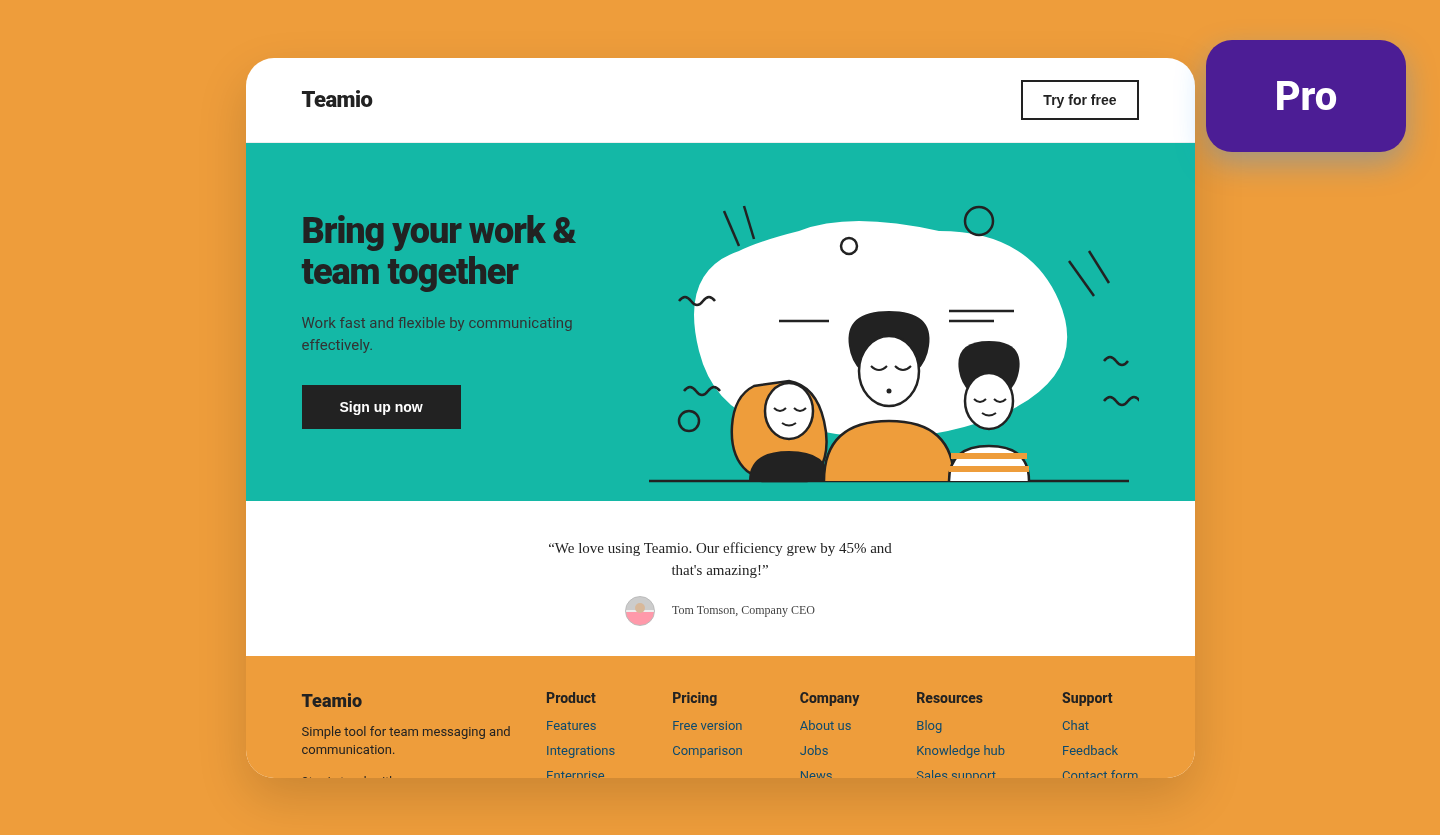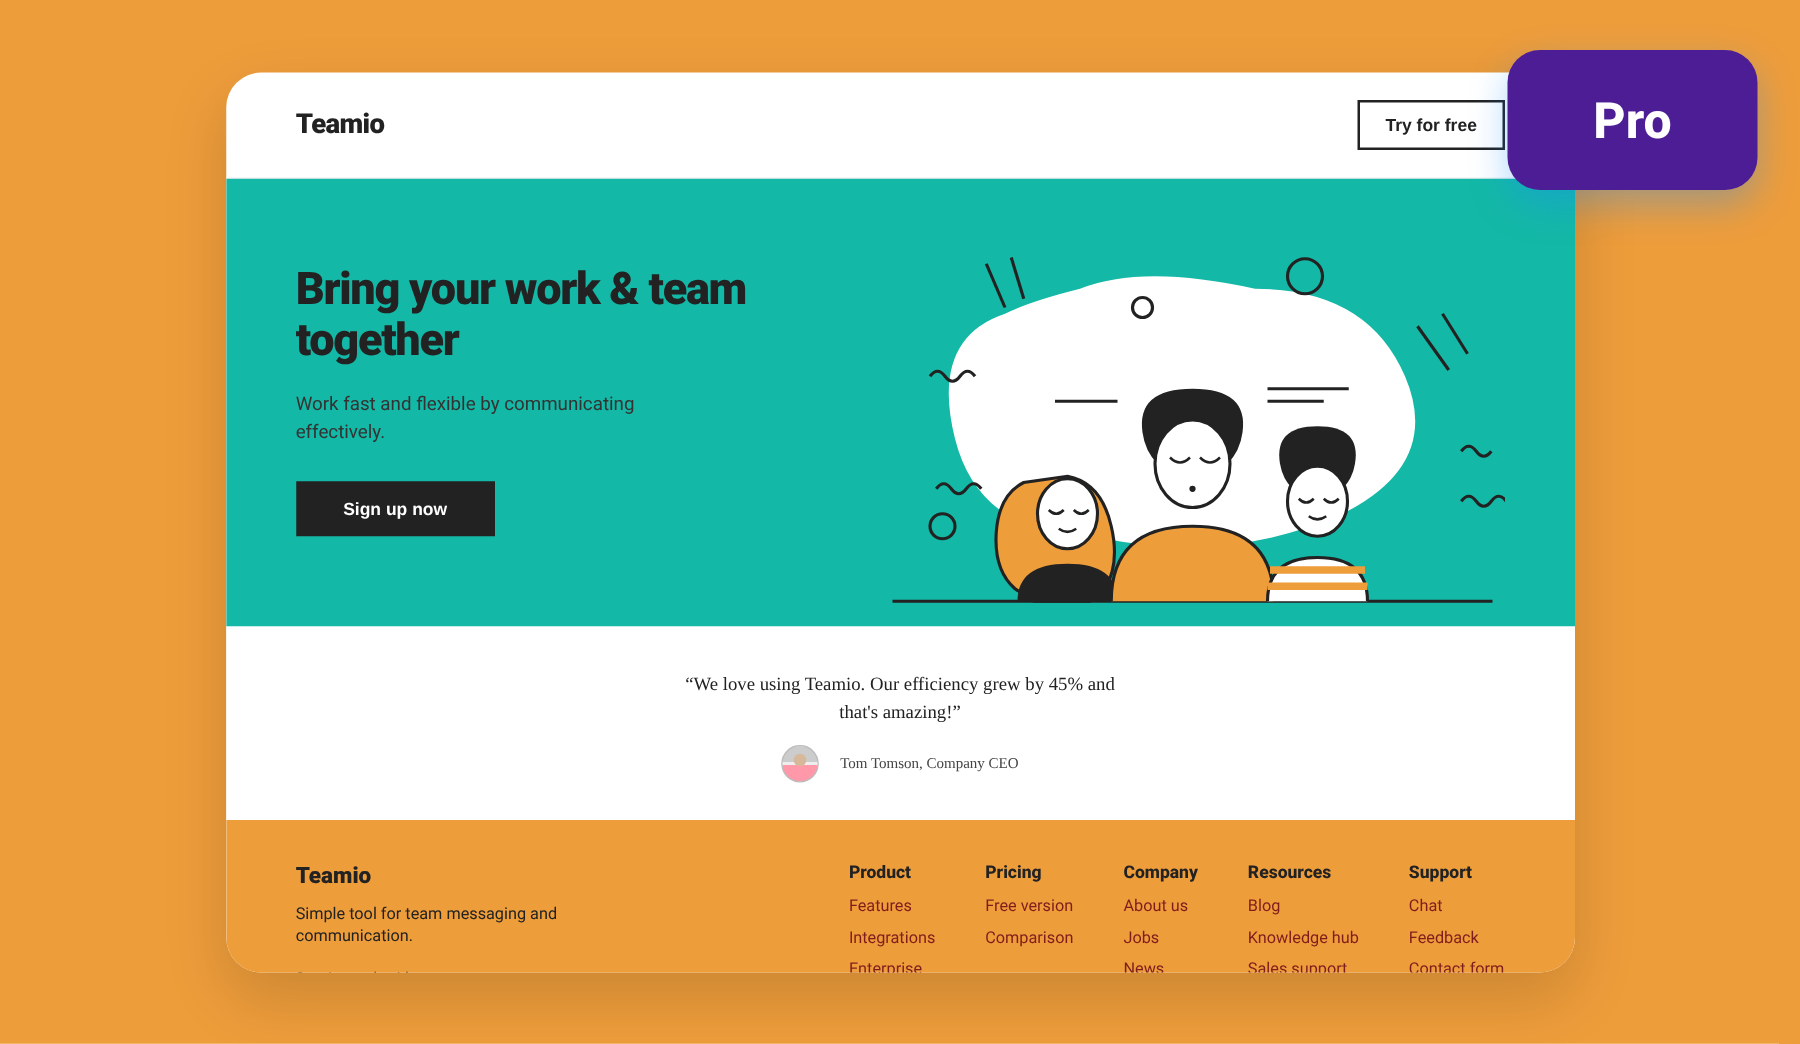--- a/index.html
+++ b/index.html
@@ -7,21 +7,21 @@
   font-family: -apple-system, BlinkMacSystemFont, "Segoe UI", Roboto, Helvetica, Arial, sans-serif;
   background: #ee9d3b;
   width: 1440px;
   height: 835px;
   display: flex;
   align-items: center;
   justify-content: center;
   position: relative;
 }
 .card {
-  width: 1079px;
+  width: 949px;
   height: 720px;
   background: #fff;
   border-radius: 28px;
   overflow: hidden;
   box-shadow: 0 20px 50px rgba(0,0,0,0.15);
   display: flex;
   flex-direction: column;
 }
 .header {
   display: flex;
@@ -138,31 +138,31 @@
   font-size: 13px;
   line-height: 1.4;
   margin-bottom: 16px;
 }
 .footer-left .stay {
   font-size: 12px;
   margin-bottom: 10px;
 }
 .footer-cols {
   display: flex;
-  gap: 40px;
+  gap: 57px;
 }
 .fcol h4 {
   font-size: 14px;
   font-weight: 800;
   margin-bottom: 12px;
 }
 .fcol a {
   display: block;
   font-size: 13px;
-  color: #7f1d1d;
+  color: #0c4a6e;
   text-decoration: none;
   margin-bottom: 10px;
   cursor: pointer;
 }
 .pro-badge {
   position: absolute;
   top: 40px;
   right: 34px;
   width: 200px;
   height: 112px;

